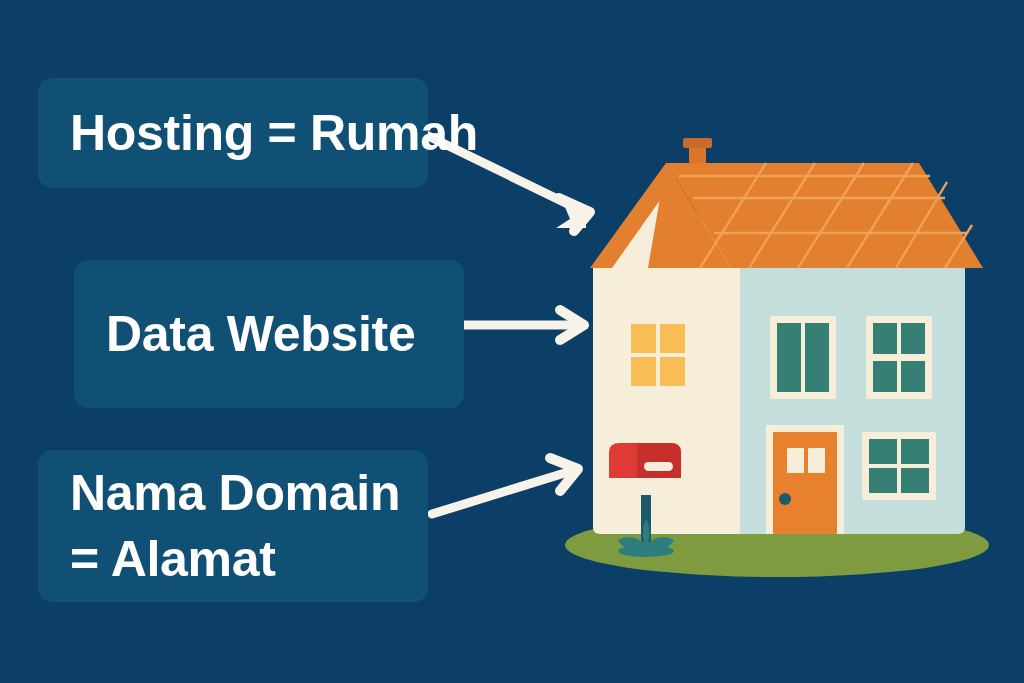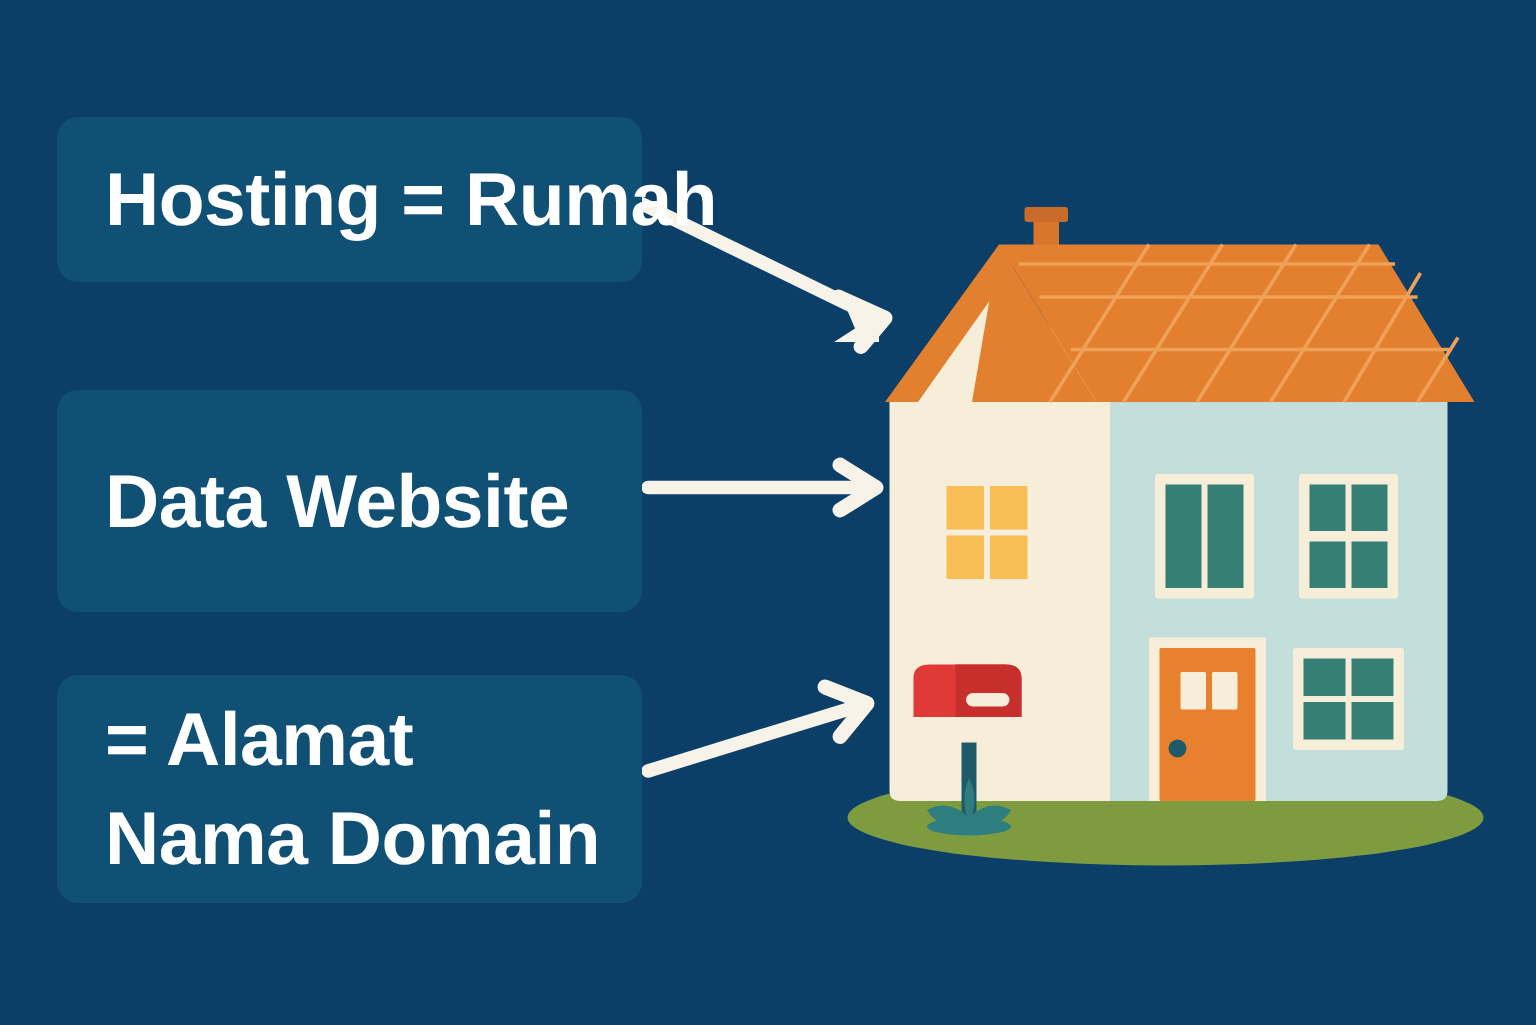--- a/index.html
+++ b/index.html
@@ -36,21 +36,21 @@
   }
   .card-line {
     color: #ffffff;
     font-size: 50px;
     font-weight: 700;
     letter-spacing: -0.3px;
     line-height: 1.32;
     white-space: nowrap;
   }
   #card-hosting   { top: 78px;  height: 110px; }
-  #card-data      { top: 260px; height: 148px; }
+  #card-data      { top: 260px; height: 148px; margin-left: 36px; }
   #card-domain    { top: 450px; height: 152px; }
 
   #svg-art {
     position: absolute;
     left: 0;
     top: 0;
   }
 </style>
 </head>
 <body>
@@ -144,17 +144,17 @@
 
   <div class="card" id="card-hosting">
     <div class="card-line">Hosting = Rumah</div>
   </div>
 
   <div class="card" id="card-data">
     <div class="card-line">Data Website</div>
   </div>
 
   <div class="card" id="card-domain">
+    <div class="card-line">Nama Domain</div>
     <div class="card-line">= Alamat</div>
-    <div class="card-line">Nama Domain</div>
   </div>
 
 </div>
 
 </body></html>

